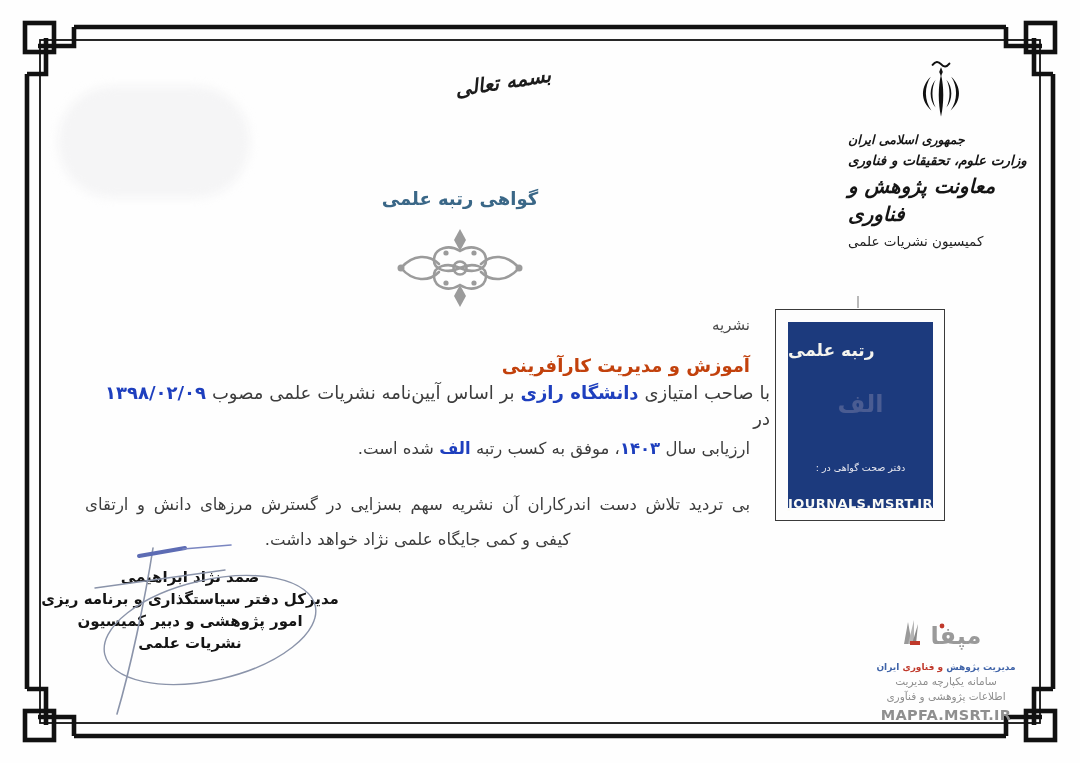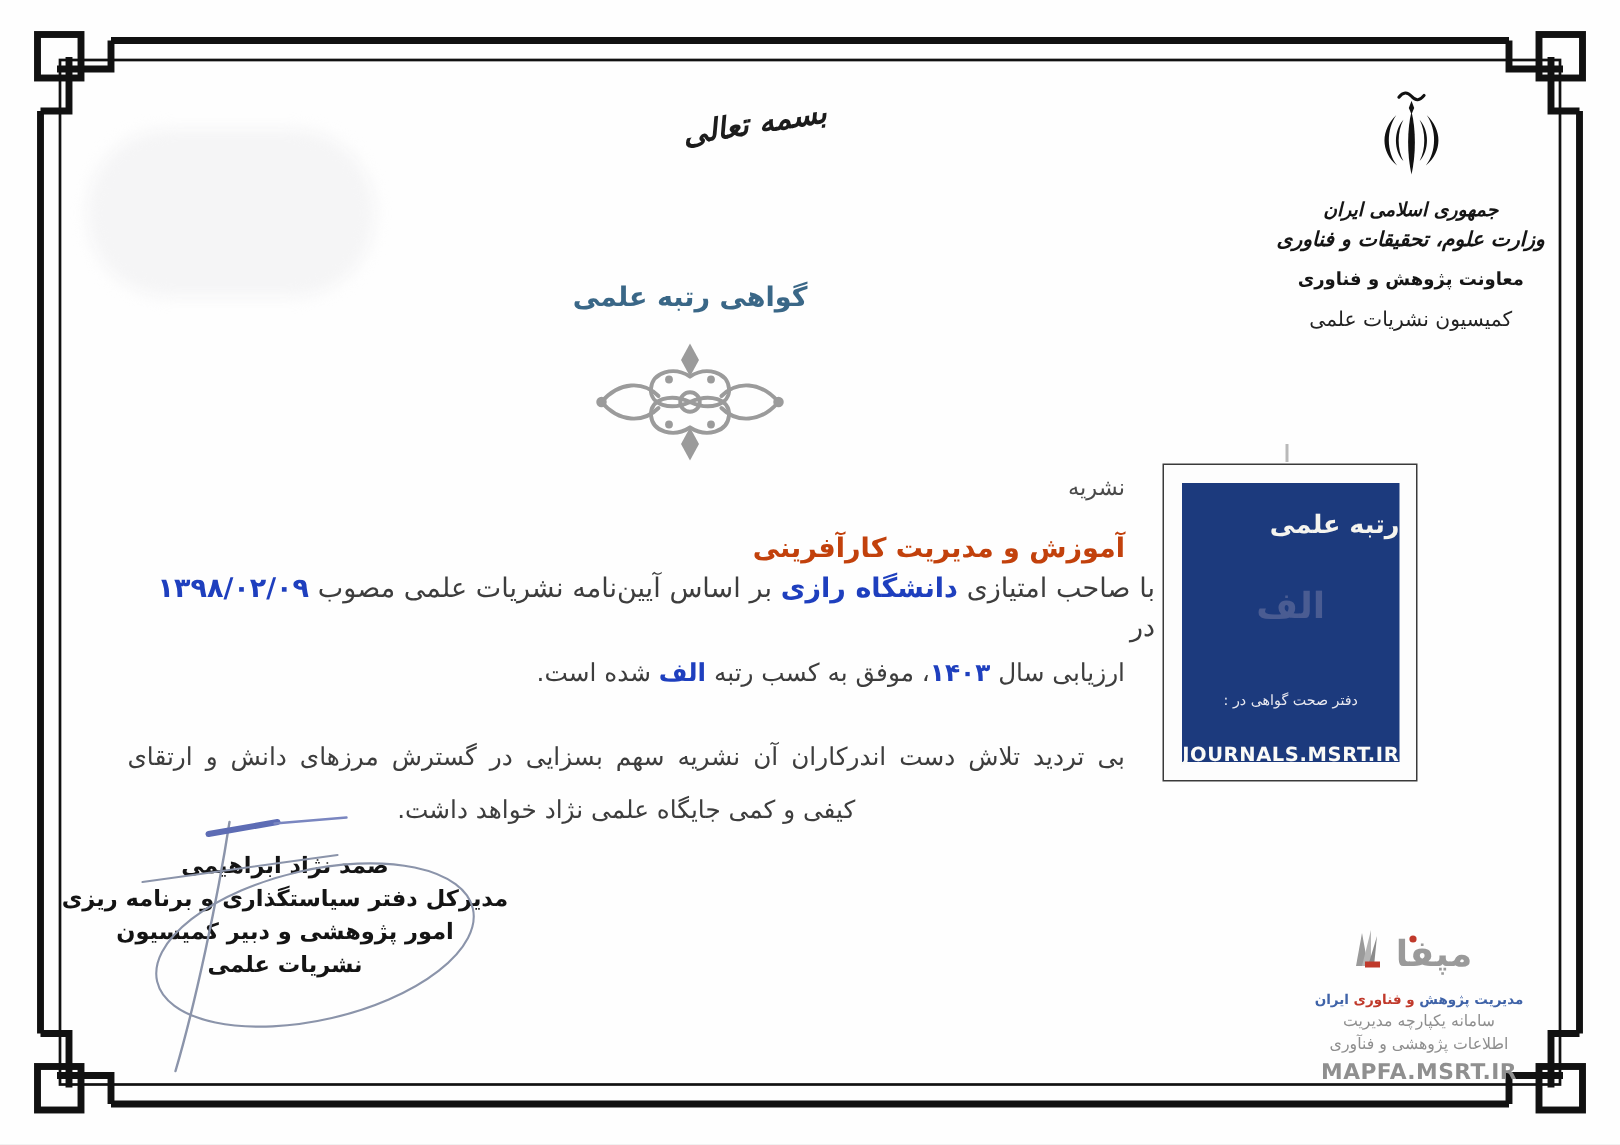--- a/index.html
+++ b/index.html
@@ -8,41 +8,41 @@
     background:#fefefe;overflow:hidden;
     font-family:"DejaVu Sans", sans-serif;
   }
   .abs{position:absolute;}
   .rtl{direction:rtl;unicode-bidi:plaintext;}
   
   .blob{left:58px;top:86px;width:192px;height:112px;background:#f5f5f6;border-radius:55px;filter:blur(5px);}
   
   .besmeleh{left:438px;top:70px;width:130px;text-align:center;font-size:20px;font-weight:600;font-style:italic;color:#1c1c1c;transform:rotate(-9deg);}
   
-  .ministry{left:848px;top:60px;width:185px;text-align:center;color:#151515;}
+  .ministry{left:848px;top:60px;width:185px;text-align:left;color:#151515;}
   .ministry .emblem{display:block;margin:0 auto 4px auto;}
   .m-l1{font-size:12.5px;font-style:italic;font-weight:600;line-height:19px;}
   .m-l2{font-size:13.5px;font-style:italic;font-weight:700;line-height:23px;}
-  .m-l3{font-size:12px;font-weight:700;line-height:28px;}
+  .m-l3{font-size:20px;font-style:italic;font-weight:700;line-height:28px;}
   .m-l4{font-size:13.5px;font-weight:500;line-height:26px;color:#222;}
   
   .cert-title{left:330px;top:188px;width:260px;text-align:center;font-size:18px;font-weight:700;color:#3a6787;letter-spacing:.5px;}
   .ornament{left:393px;top:226px;}
   
   .lbl-journal{right:330px;top:316px;font-size:15px;color:#4a4a4a;}
   .journal-name{right:330px;top:355px;font-size:18px;font-weight:700;color:#c2410c;}
   .body-line{left:85px;top:380px;width:665px;font-size:18px;color:#3d3d3d;text-align:justify;text-align-last:justify;line-height:26px;margin-left:20px;}
   .body-line2{left:85px;top:436px;width:665px;font-size:16.5px;color:#3d3d3d;text-align:right;line-height:26px;}
   .hl{color:#1e3fbe;font-weight:700;}
   .para2-l1{left:85px;top:492px;width:665px;font-size:16.5px;color:#3d3d3d;text-align:justify;text-align-last:justify;line-height:26px;}
   .para2-l2{left:85px;top:527px;width:665px;font-size:16.5px;color:#3d3d3d;text-align:center;line-height:26px;}
   
   .rank-outer{left:775px;top:309px;width:168px;height:210px;border:1.6px solid #3a3a3a;background:#fdfdfd;}
   .rank-inner{left:788px;top:322px;width:145px;height:186px;background:#1c3a7d;}
-  .rank-title{left:788px;top:340px;width:145px;text-align:right;font-size:17px;font-weight:700;color:#f5f4ee;}
+  .rank-title{left:788px;top:340px;width:145px;text-align:left;font-size:17px;font-weight:700;color:#f5f4ee;}
   .rank-grade{left:788px;top:390px;width:145px;text-align:center;font-size:24px;font-weight:700;color:#4a5c92;}
   .rank-verify{left:788px;top:462px;width:145px;text-align:center;font-size:9.5px;color:#e9e9f0;}
   .rank-url{left:788px;top:496px;width:145px;text-align:center;font-size:13px;font-weight:700;color:#fbfbf7;letter-spacing:.4px;}
   .tick{width:1.5px;height:12px;background:#b9b9b9;}
   
   .sig-block{left:40px;top:566px;width:300px;text-align:center;color:#141414;font-weight:700;}
   .sig-name{font-size:15px;line-height:22px;}
   .sig-role{font-size:15px;line-height:22px;}
   
   .mapfa{left:862px;top:614px;width:168px;text-align:center;}

